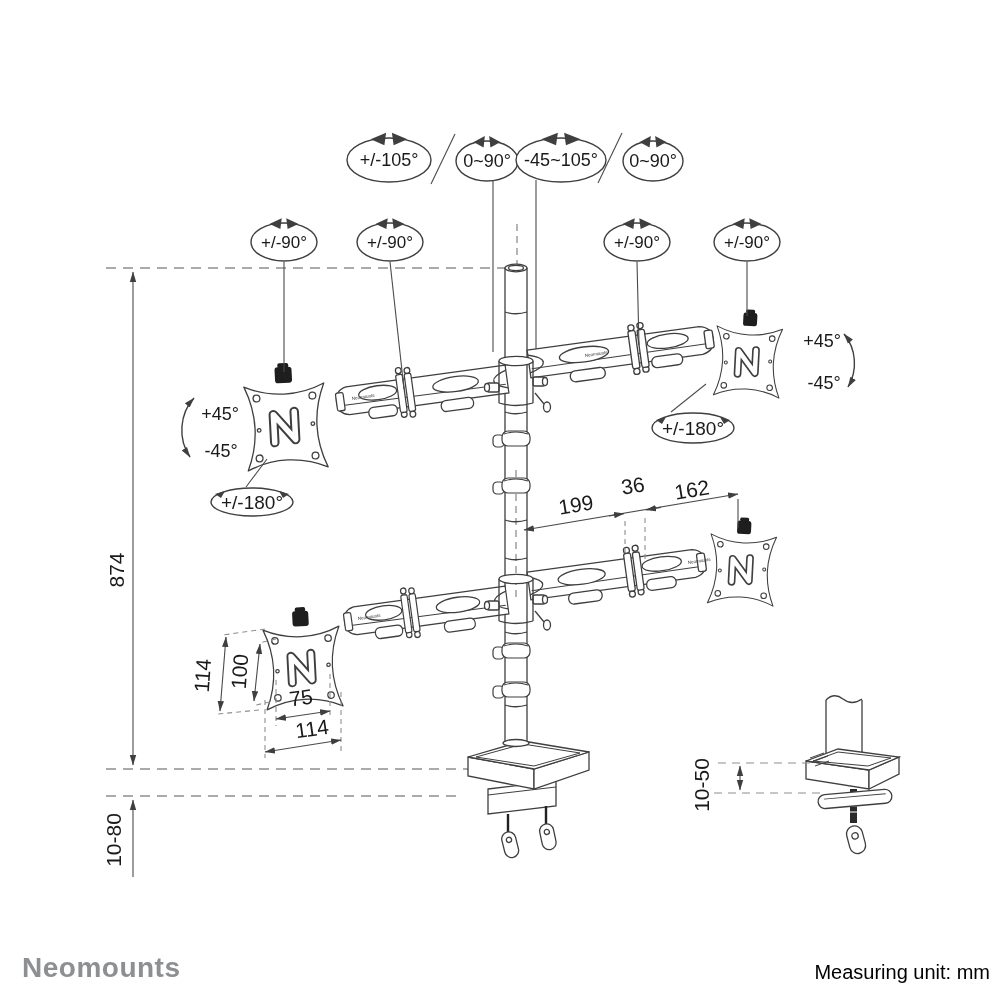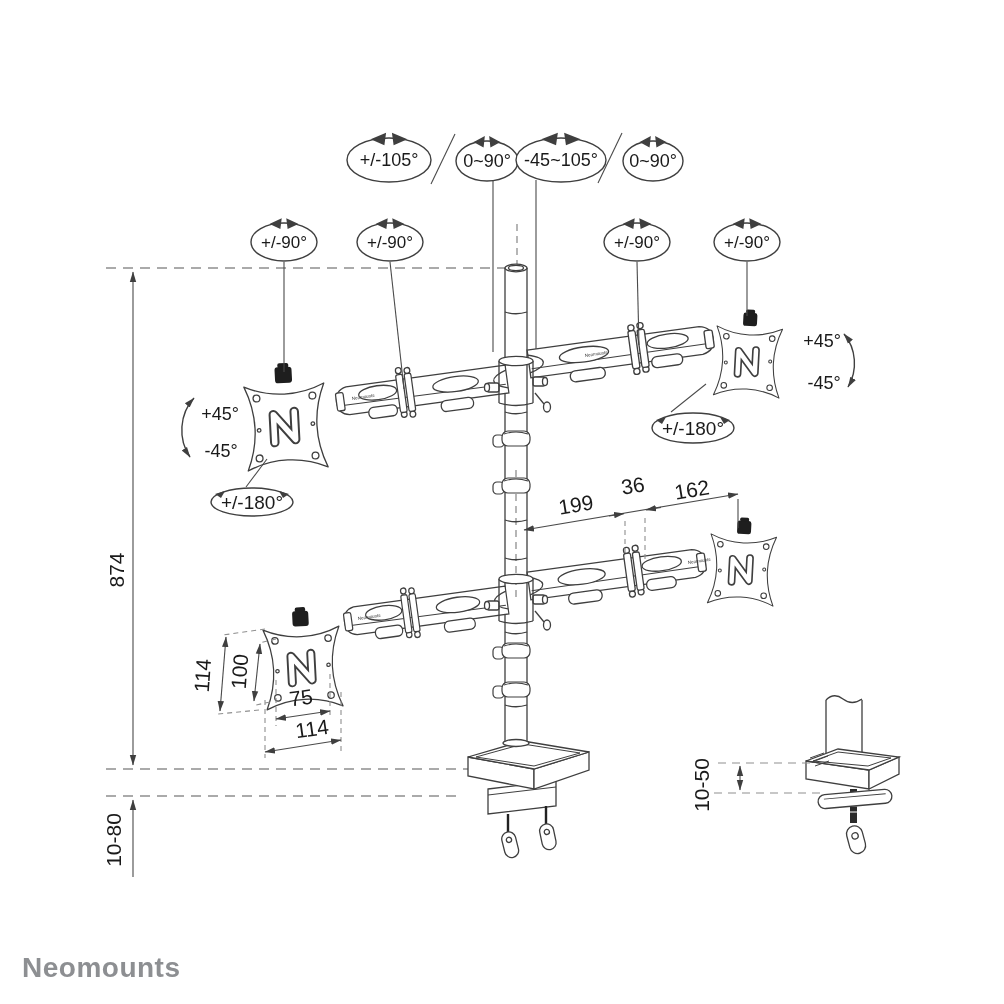--- a/index.html
+++ b/index.html
@@ -286,13 +286,14 @@
   </g>
   <g stroke="#3f3f3f" stroke-width="1.4" fill="#ffffff">
     <ellipse cx="693" cy="428" rx="41" ry="15"></ellipse>
     <path d="M656,420 l10,-3 -4,7 z" fill="#3f3f3f" stroke="none"></path>
     <path d="M730,420 l-10,-3 4,7 z" fill="#3f3f3f" stroke="none"></path>
     <text x="693" y="435" text-anchor="middle" stroke="none" font-size="19">+/-180°</text>
   </g>
 </svg>
 
 <div class="footer-brand">Neomounts</div>
+<div class="footer-unit">Measuring unit: mm</div>
 </div>
 
 </body></html>

